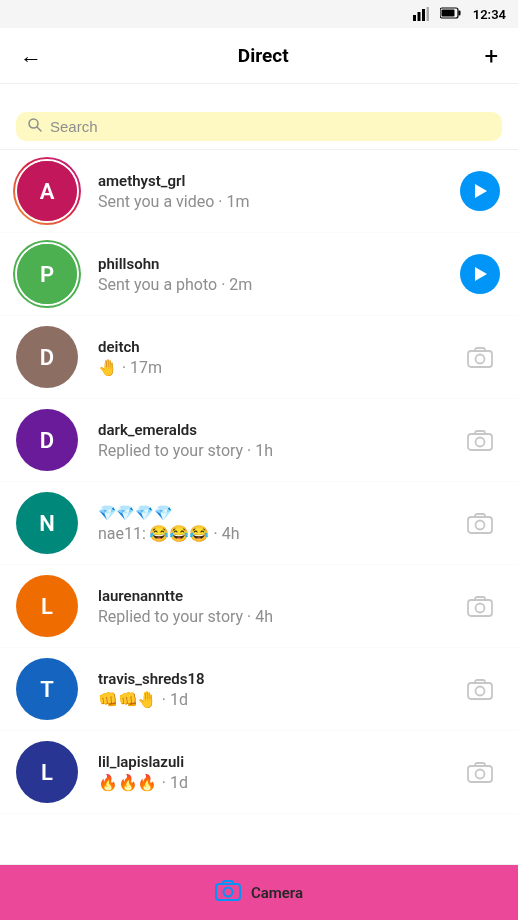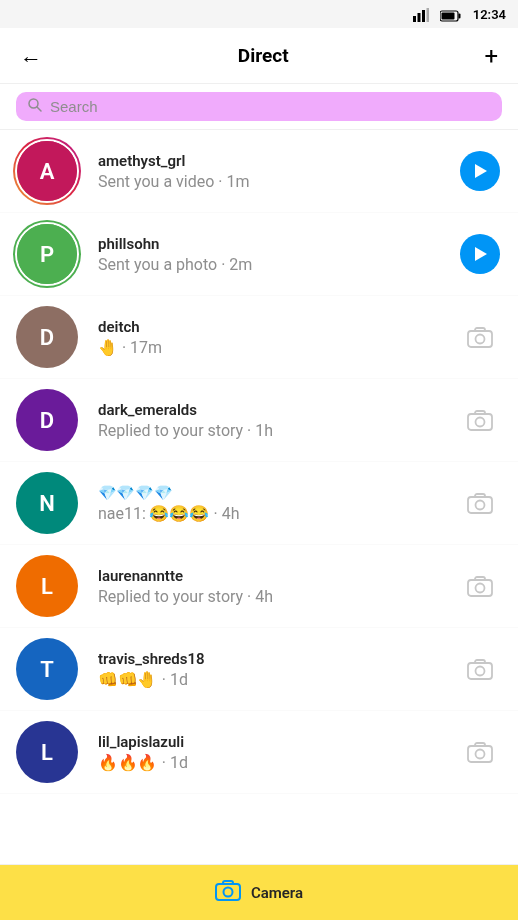--- a/index.html
+++ b/index.html
@@ -18,21 +18,21 @@
       background: #f5f5f5;
       height: 28px;
       display: flex;
       align-items: center;
       justify-content: flex-end;
       padding: 0 12px;
       gap: 6px;
     }
     .status-bar-icons {
       display: flex;
-      align-items: flex-end;
+      align-items: flex-start;
       gap: 11px;
     }
     .status-time {
       font-size: 13px;
       font-weight: 600;
       color: #000;
     }
 
     
     .header {
@@ -61,26 +61,27 @@
       cursor: pointer;
       padding: 4px;
     }
 
     
     .search-bar {
       padding: 8px 16px;
       border-bottom: 1px solid #efefef;
     }
     .search-input-wrap {
-      background: #f0abfc;
+      background: #fef9c3;
       border-radius: 10px;
       display: flex;
       align-items: center;
       padding: 6px 12px;
       gap: 8px;
+      margin-top: 20px;
     }
     .search-icon-wrap {
       color: #8e8e8e;
       font-size: 14px;
     }
     .search-input {
       border: none;
       background: transparent;
       font-size: 15px;
       color: #262626;
@@ -184,21 +185,21 @@
       margin-left: 2px;
     }
 
     
     .bottom-bar {
       position: fixed;
       bottom: 0;
       left: 0;
       width: 518px;
       height: 56px;
-      background: #fde047;
+      background: #ec4899;
       border-top: 1px solid #efefef;
       display: flex;
       align-items: center;
       justify-content: center;
       gap: 10px;
       cursor: pointer;
     }
     .camera-bottom-icon {
       font-size: 22px;
       color: #0095f6;

